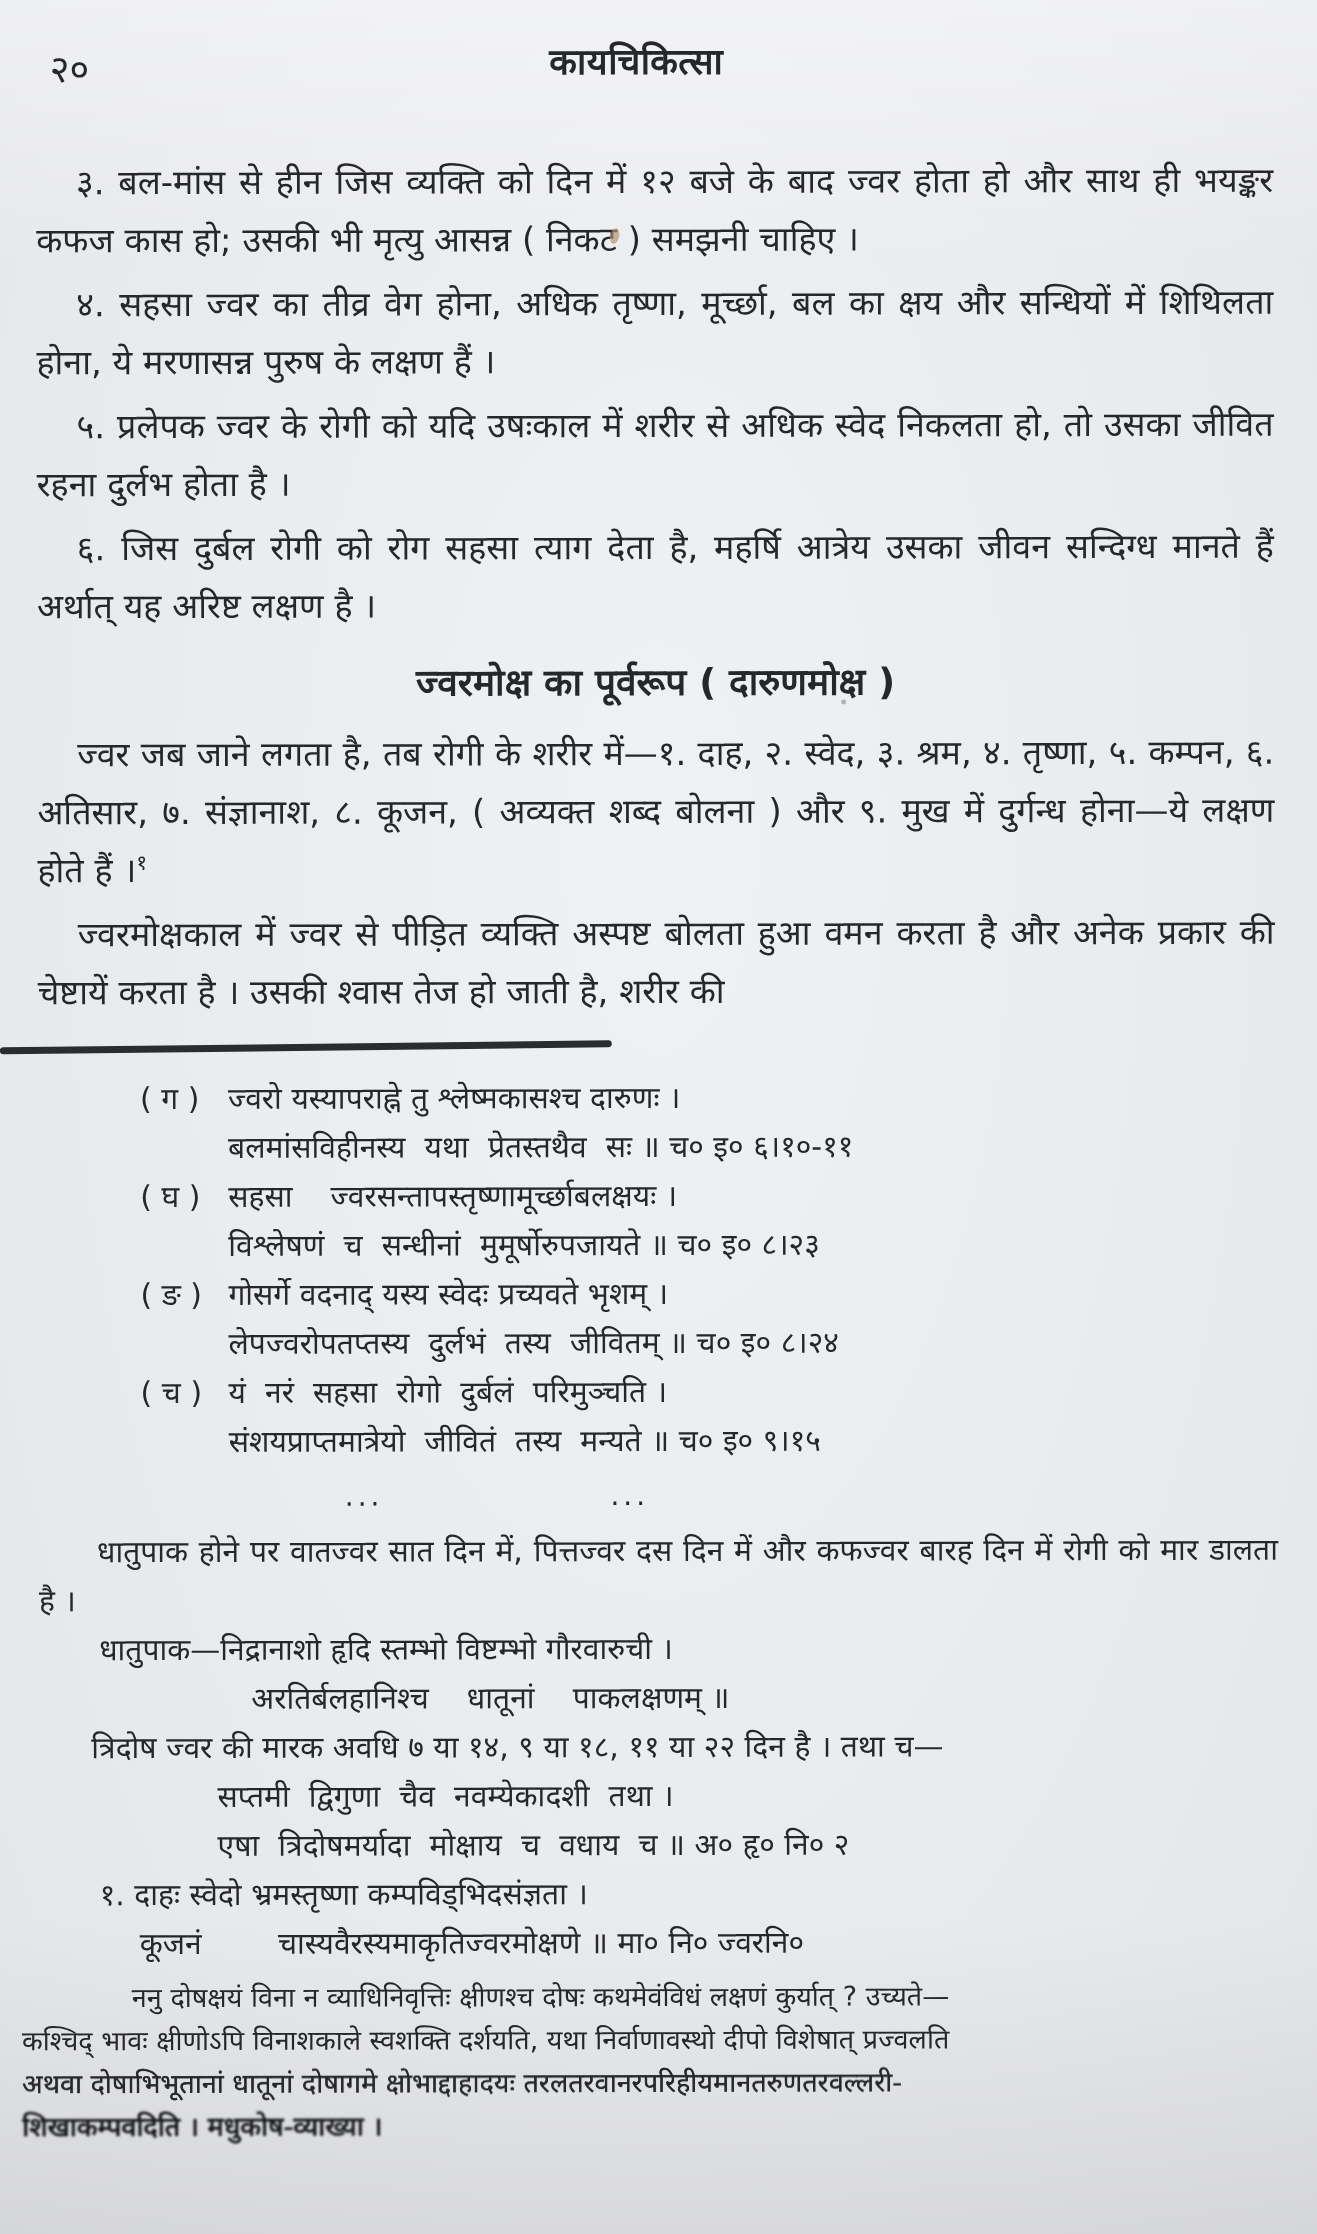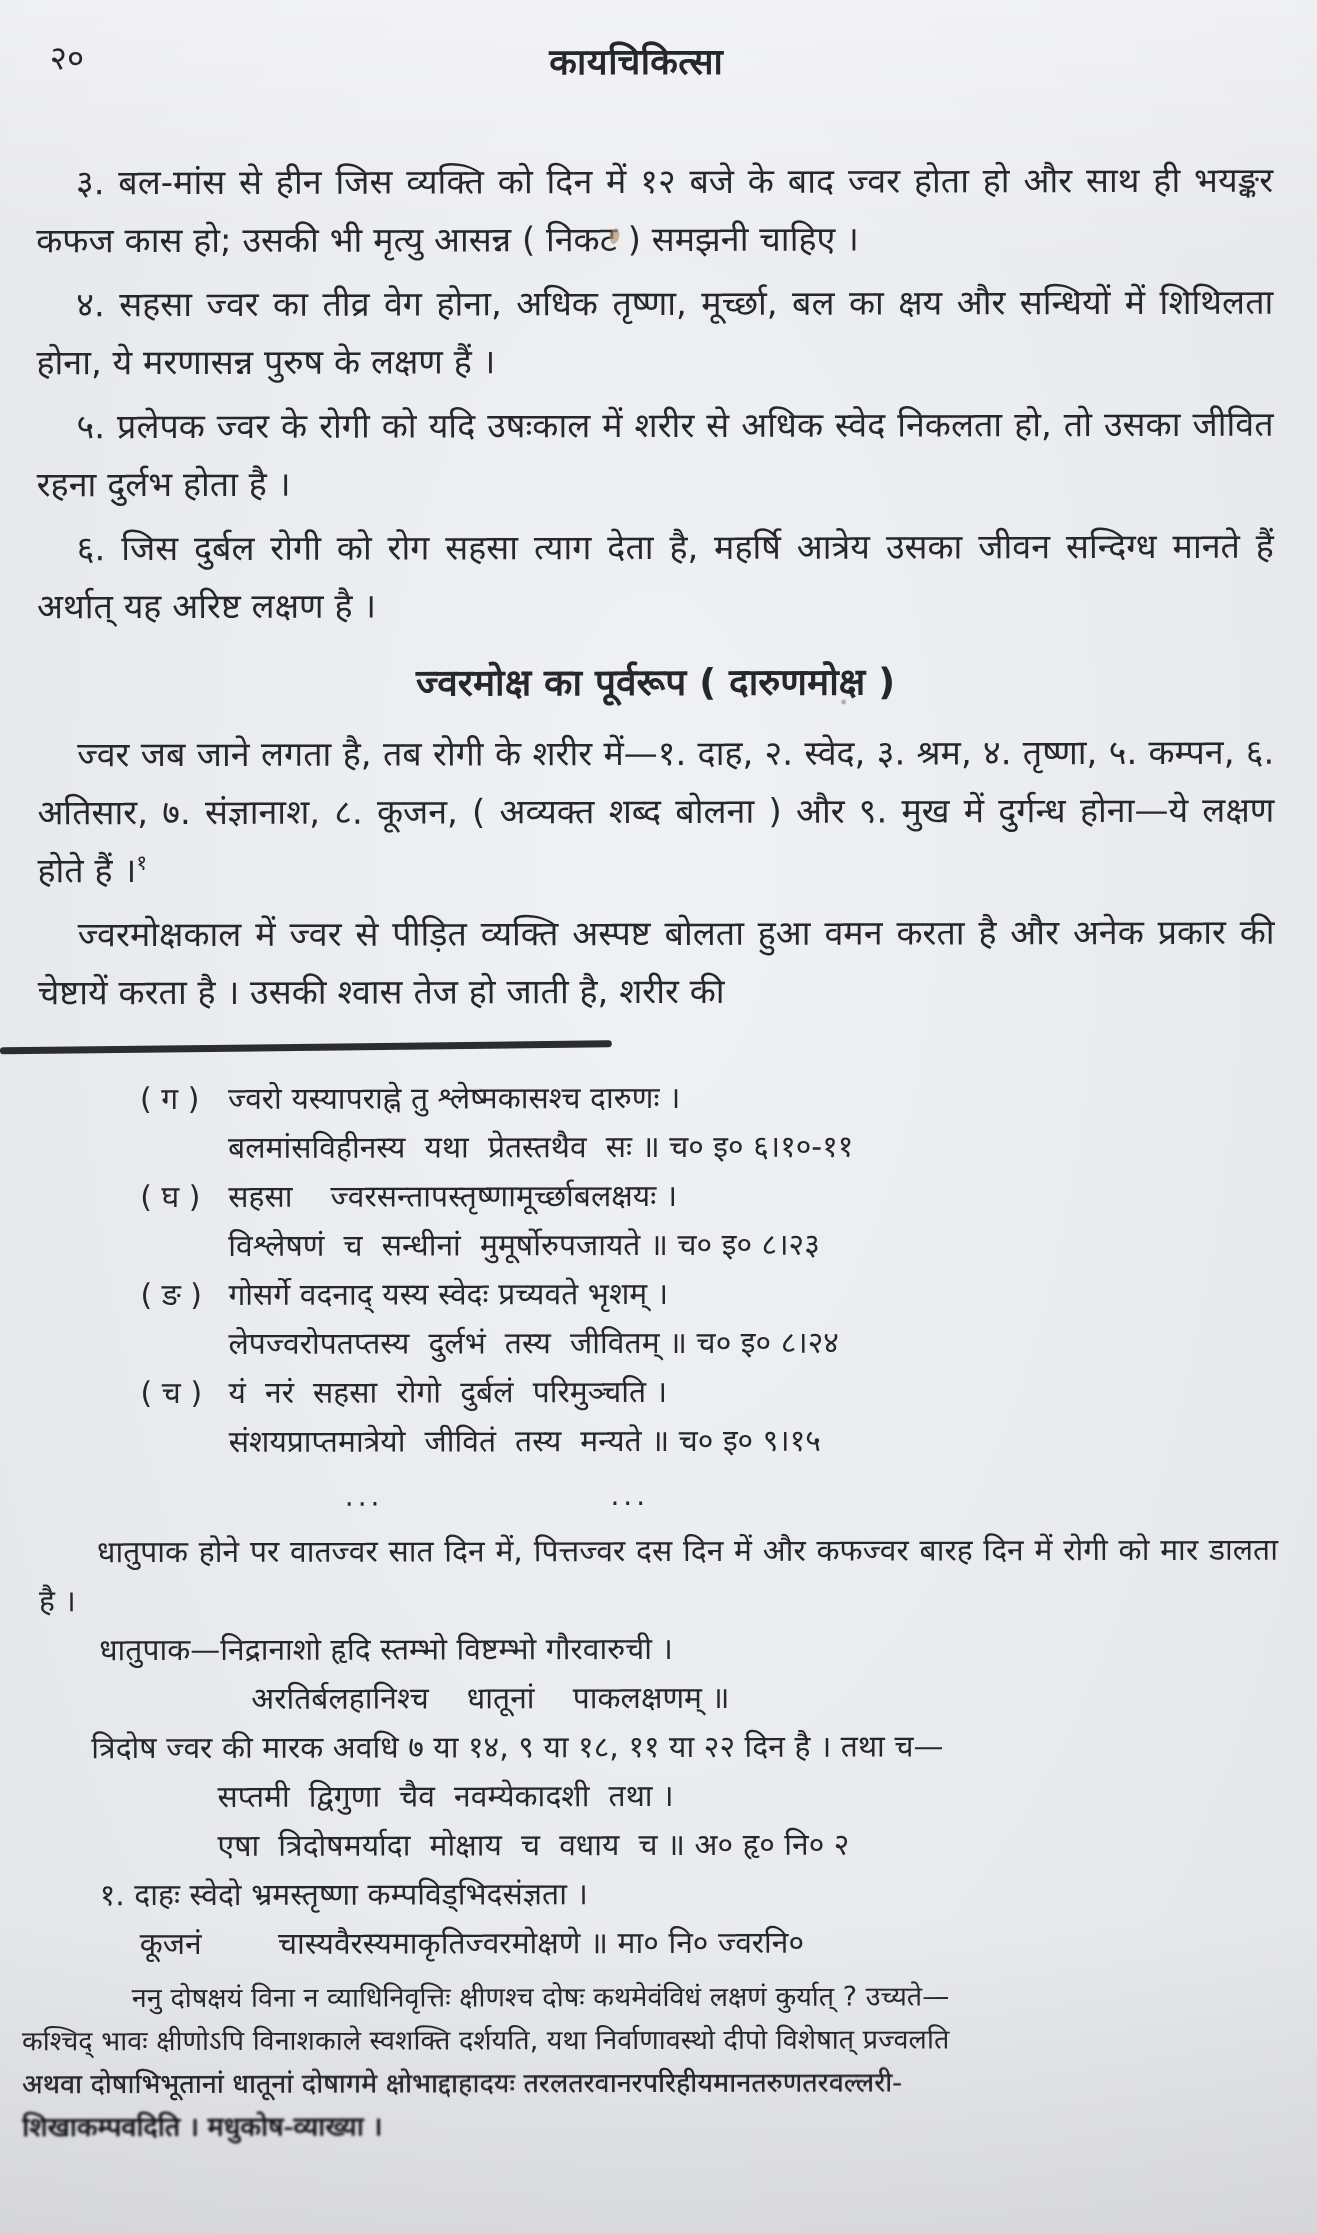--- a/index.html
+++ b/index.html
@@ -13,21 +13,21 @@
   }
   .page{
     position:absolute;inset:0;
     background:
       linear-gradient(180deg, rgba(255,255,255,.35) 0%, rgba(255,255,255,0) 12%, rgba(255,255,255,0) 86%, rgba(160,160,168,.22) 100%),
       radial-gradient(ellipse at 50% 38%, #f0f1f3 0%, #eaebee 55%, #e4e5e8 100%);
   }
   .content{position:absolute;inset:0;transform:rotate(-0.12deg);}
   
   .header{position:relative;height:96px;padding-top:34px;}
-  .page-number{position:absolute;left:52px;top:33px;font-size:33px;}
+  .page-number{position:absolute;left:52px;top:40px;font-size:38px;}
   .header-title{position:absolute;left:0;right:40px;top:36px;text-align:center;font-size:36px;font-weight:bold;letter-spacing:.5px;}
   
   .body-text{padding:16px 42px 0 38px;font-size:34px;line-height:58px;text-align:justify;}
   .para{margin:6px 0 0 0;text-indent:40px;}
   .section-heading{text-align:center;font-size:37px;font-weight:bold;margin:20px 0 12px 0;text-indent:0;}
   sup.fnmark{font-size:21px;vertical-align:super;line-height:0;}
   
   .rule{width:612px;height:7px;background:#2b2c30;border-radius:4px;
         transform:rotate(-0.55deg);transform-origin:left center;margin:26px 0 10px 0;}
   

